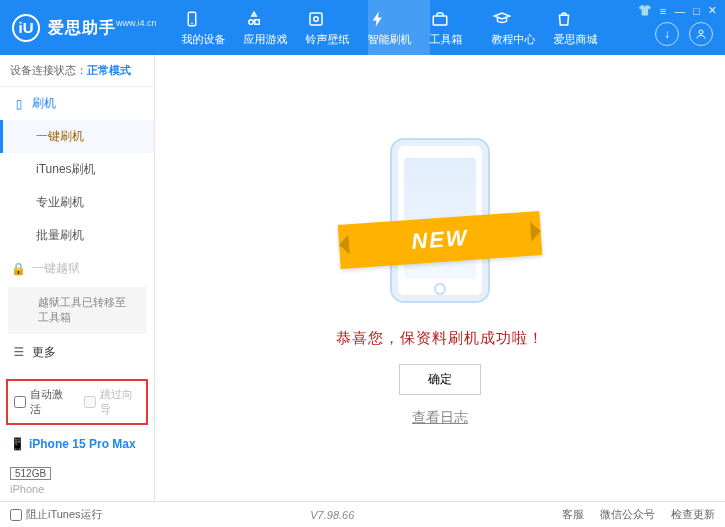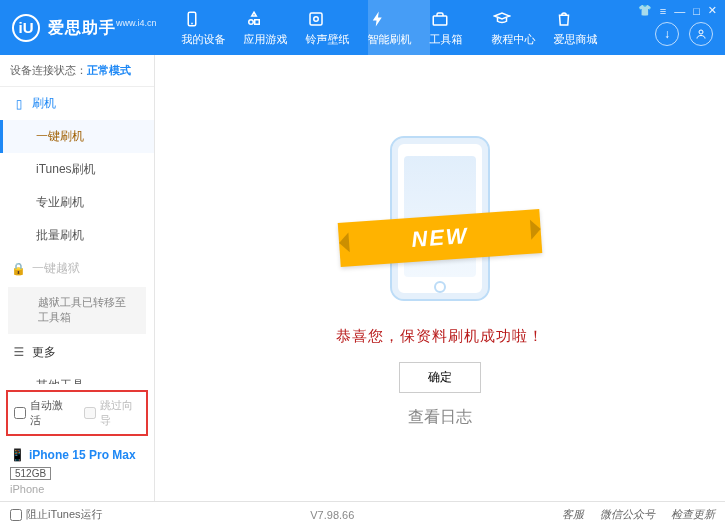--- a/index.html
+++ b/index.html
@@ -27,39 +27,39 @@
 .side-group-icon { width: 14px; height: 14px; display: flex; align-items: center; justify-content: center; color: #666; font-size: 12px; }
 .side-item { padding: 8px 12px 8px 36px; font-size: 12px; color: #555; cursor: pointer; }
 .side-item.active { color: #a16207; border-left: 3px solid #1e88f5; background: #f5f9ff; padding-left: 33px; }
 .side-note { padding: 8px 12px 8px 30px; font-size: 11px; color: #888; background: #f5f5f5; margin: 2px 8px; line-height: 1.4; }
 .hl-box { border: 2px solid #e53935; margin: 6px 6px; padding: 6px 6px; display: flex; gap: 14px; font-size: 11px; color: #555; }
 .chk { display: flex; align-items: center; gap: 4px; }
 .chk input { width: 12px; height: 12px; }
 .chk.disabled { color: #bbb; }
 .device-block { padding: 6px 10px; font-size: 11px; }
 .device-name { color: #1e88f5; font-weight: bold; font-size: 12px; display: flex; align-items: center; gap: 4px; }
-.storage-badge { display: inline-block; border: 1px solid #888; padding: 0 4px; font-size: 10px; color: #555; margin-top: 5px; }
+.storage-badge { display: inline-block; border: 1px solid #888; padding: 0 4px; font-size: 10px; color: #555; margin-top: 16px; }
 .device-type { color: #aaa; margin-top: 3px; }
 .main { flex: 1; display: flex; flex-direction: column; align-items: center; justify-content: center; padding: 20px; position: relative; }
 .illus { width: 190px; height: 175px; position: relative; }
 .phone-body { position: absolute; left: 50%; transform: translateX(-50%); top: 8px; width: 100px; height: 165px; background: #fff; border: 2px solid #bcdcf7; border-radius: 14px; box-shadow: inset 0 0 0 6px #e5f0fb; }
 .phone-screen { position: absolute; left: 12px; right: 12px; top: 18px; bottom: 22px; background: linear-gradient(#e1eefb,#f2f8fe); border-radius: 4px; }
 .phone-home { position: absolute; bottom: 6px; left: 50%; transform: translateX(-50%); width: 12px; height: 12px; border: 2px solid #bcdcf7; border-radius: 50%; }
 .ribbon { position: absolute; top: 88px; left: -6px; right: -6px; height: 44px; background: #ffb300; display: flex; align-items: center; justify-content: center; color: #fff; font-size: 22px; font-weight: bold; font-style: italic; letter-spacing: 2px; transform: rotate(-4deg); box-shadow: 0 2px 4px rgba(0,0,0,0.15); }
 .ribbon:before, .ribbon:after { content: ""; position: absolute; width: 0; height: 0; border: 10px solid transparent; }
 .ribbon:before { left: -10px; border-right-color: #cc8f00; top: 10px; }
 .ribbon:after { right: -10px; border-left-color: #cc8f00; top: 10px; }
 .success-text { margin-top: 24px; font-size: 15px; color: #b91c1c; letter-spacing: 1px; }
 .ok-btn { margin-top: 16px; padding: 6px 28px; border: 1px solid #ccc; background: #fff; font-size: 12px; cursor: pointer; }
-.log-link { margin-top: 14px; font-size: 16px; color: #888; cursor: pointer; }
+.log-link { margin-top: 14px; font-size: 14px; color: #888; cursor: pointer; text-decoration: underline; }
 .footer { height: 26px; border-top: 1px solid #e2e2e2; display: flex; align-items: center; padding: 0 10px; font-size: 11px; color: #666; }
 .footer .chk { margin-right: auto; }
-.footer-ver { margin-right: auto; color: #888; }
+.footer-ver { margin-right: auto; color: #888; font-style: italic; }
 .footer-links { display: flex; gap: 16px; }
-.footer-link { cursor: pointer; font-style: italic; }
+.footer-link { cursor: pointer; }
 .disabled-group { color: #bbb; }
 .brand-blue { color: #1e88f5; }
 </style>
 </head>
 <body>
 
 <div class="header">
   <div class="logo-wrap">
     <div class="logo-badge">iU</div>
     <div class="logo-text">

